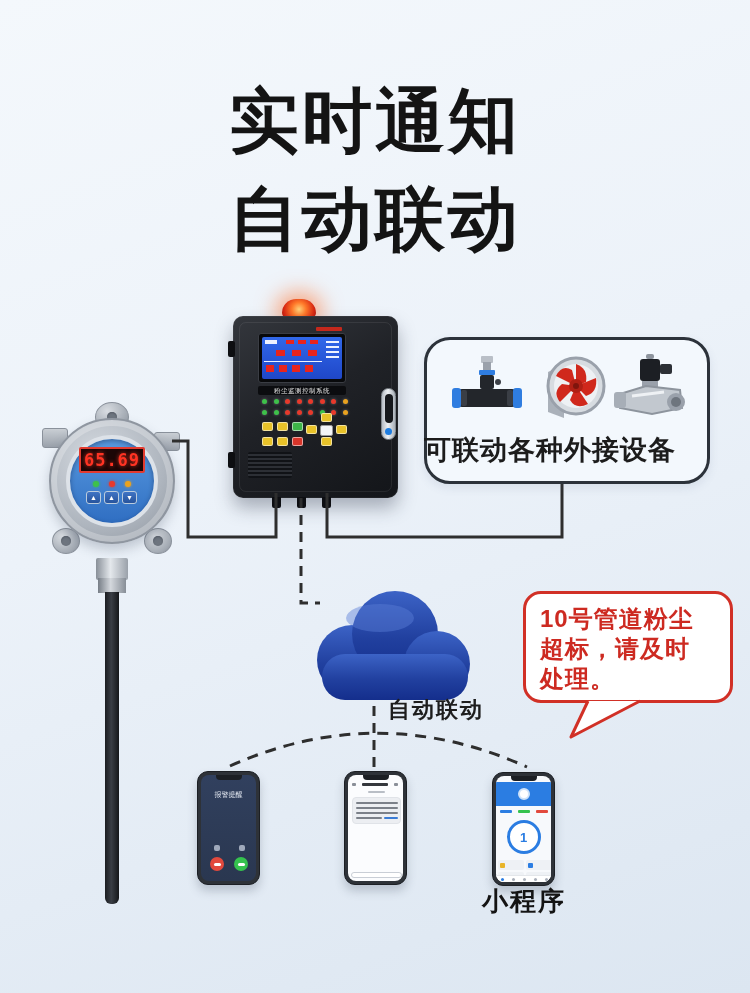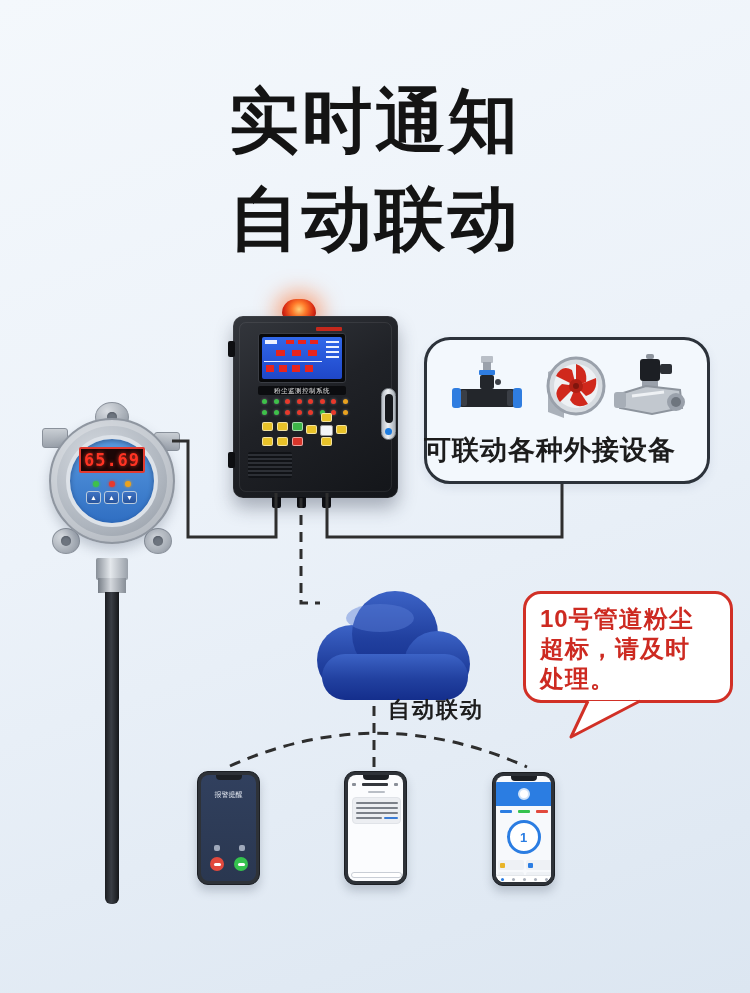--- a/index.html
+++ b/index.html
@@ -368,14 +368,15 @@
         </div>
       <div class="tabbar">
         <i style="left:5px;  background:#2b7de2;"></i>
           <i style="left:16px;"></i>
           <i style="left:27px;"></i>
           <i style="left:38px;"></i>
           <i style="left:49px;"></i>
       </div>
     </div>
   </div>
+  <div class="abs phone-label" style="left:473px; top:884px; width:102px;">小程序</div>
 
 </div>
 
 </body></html>

